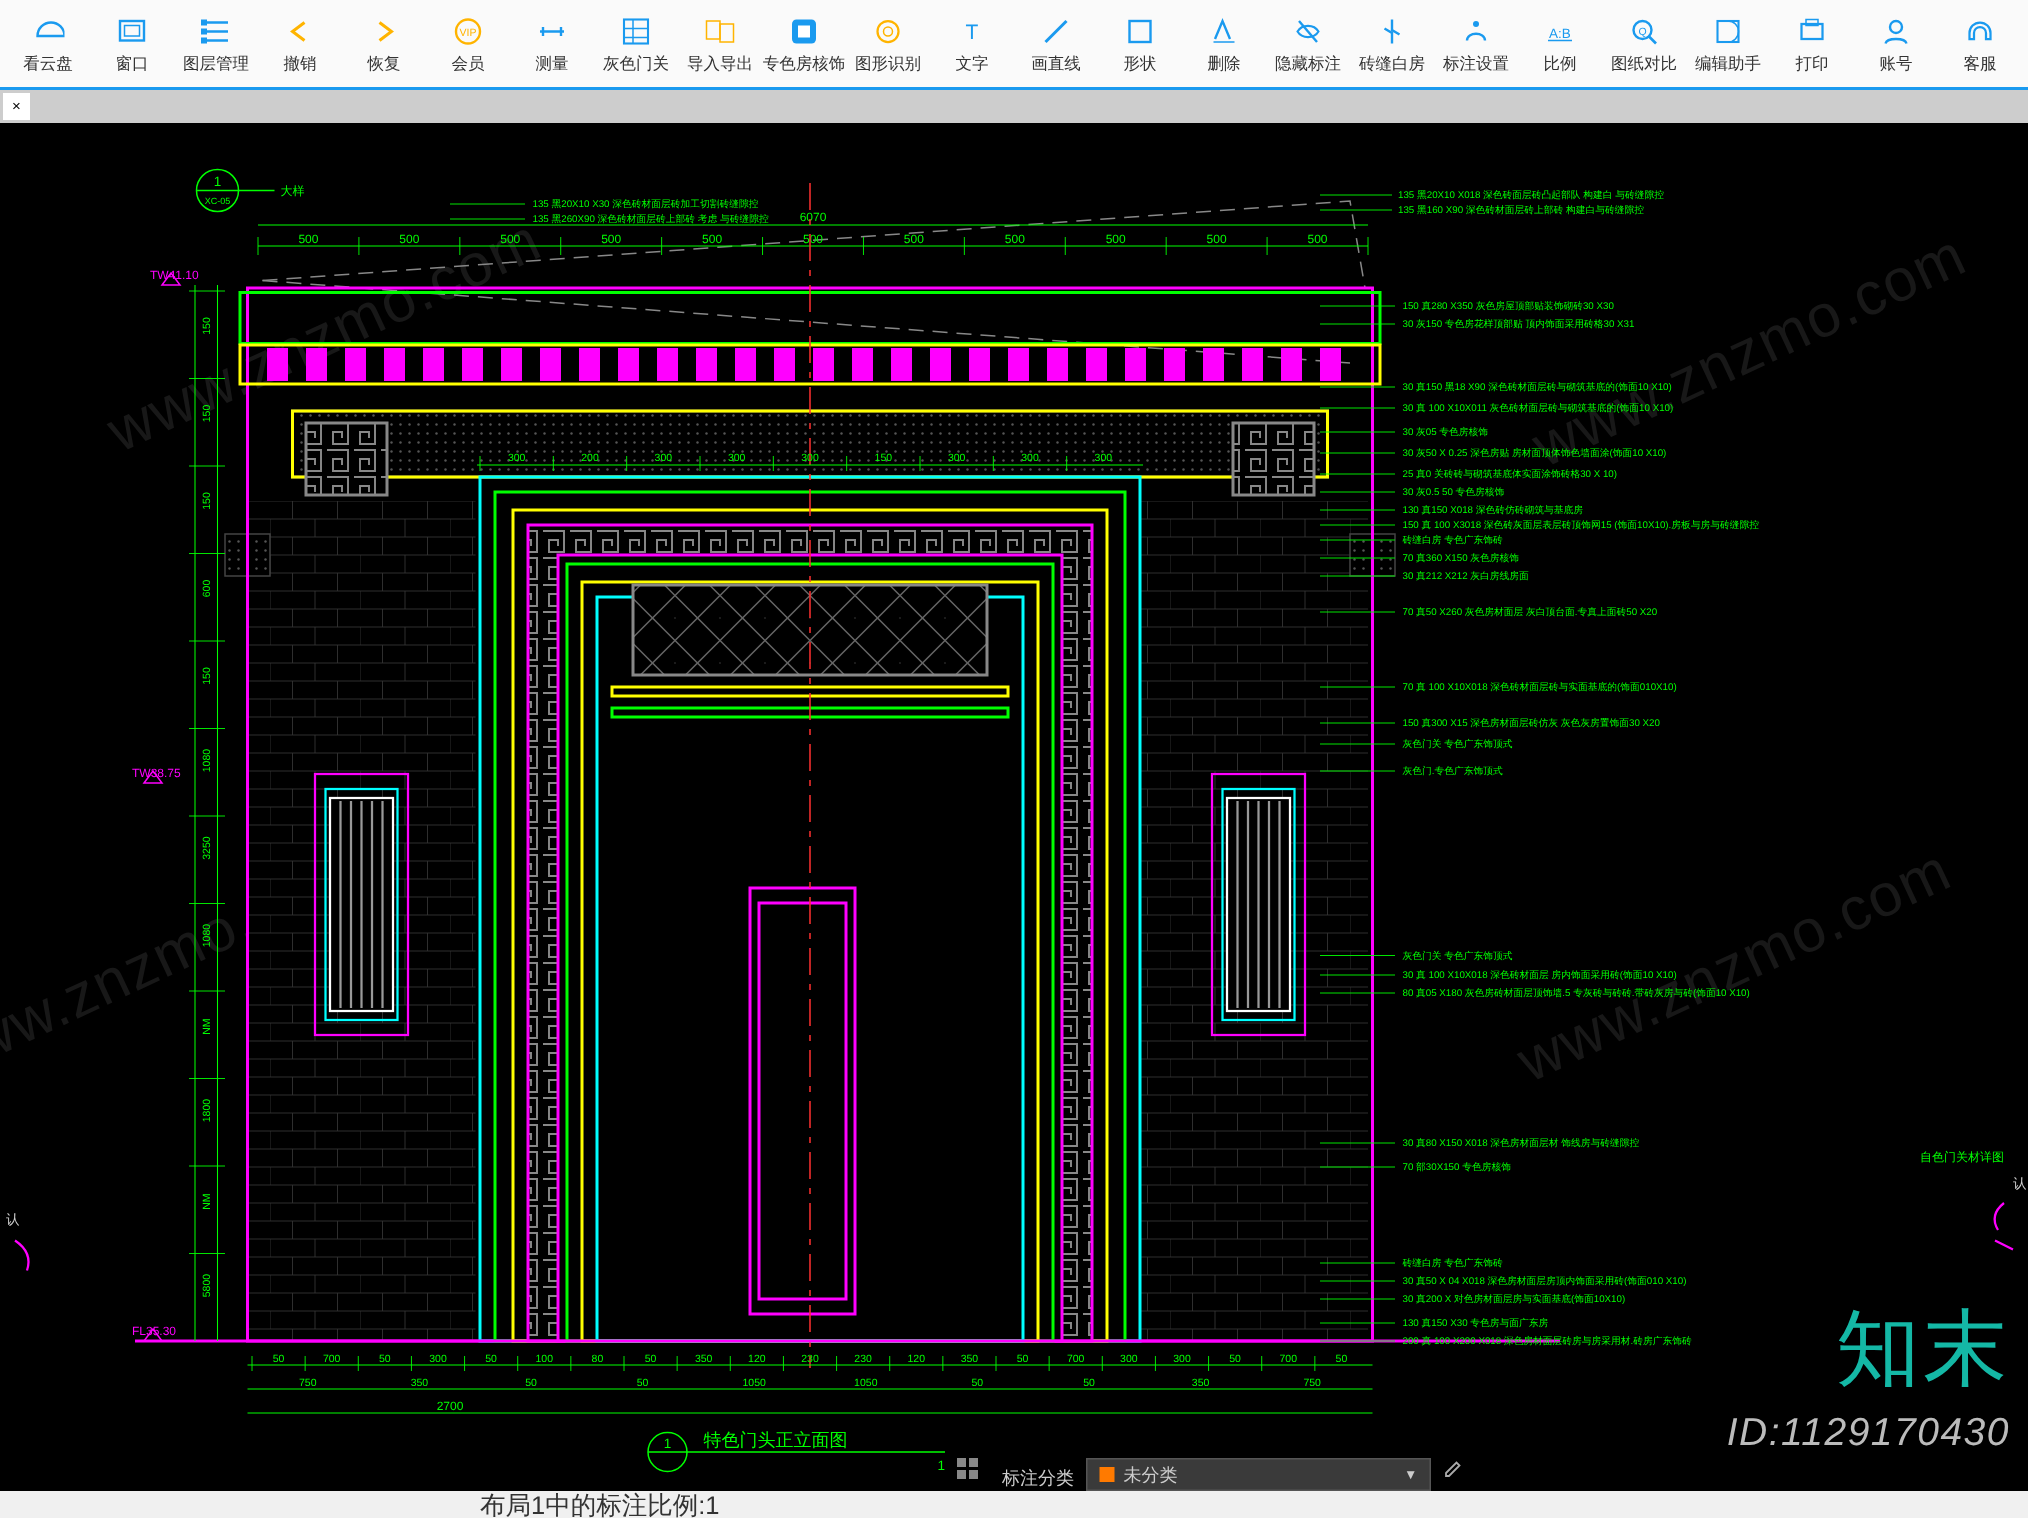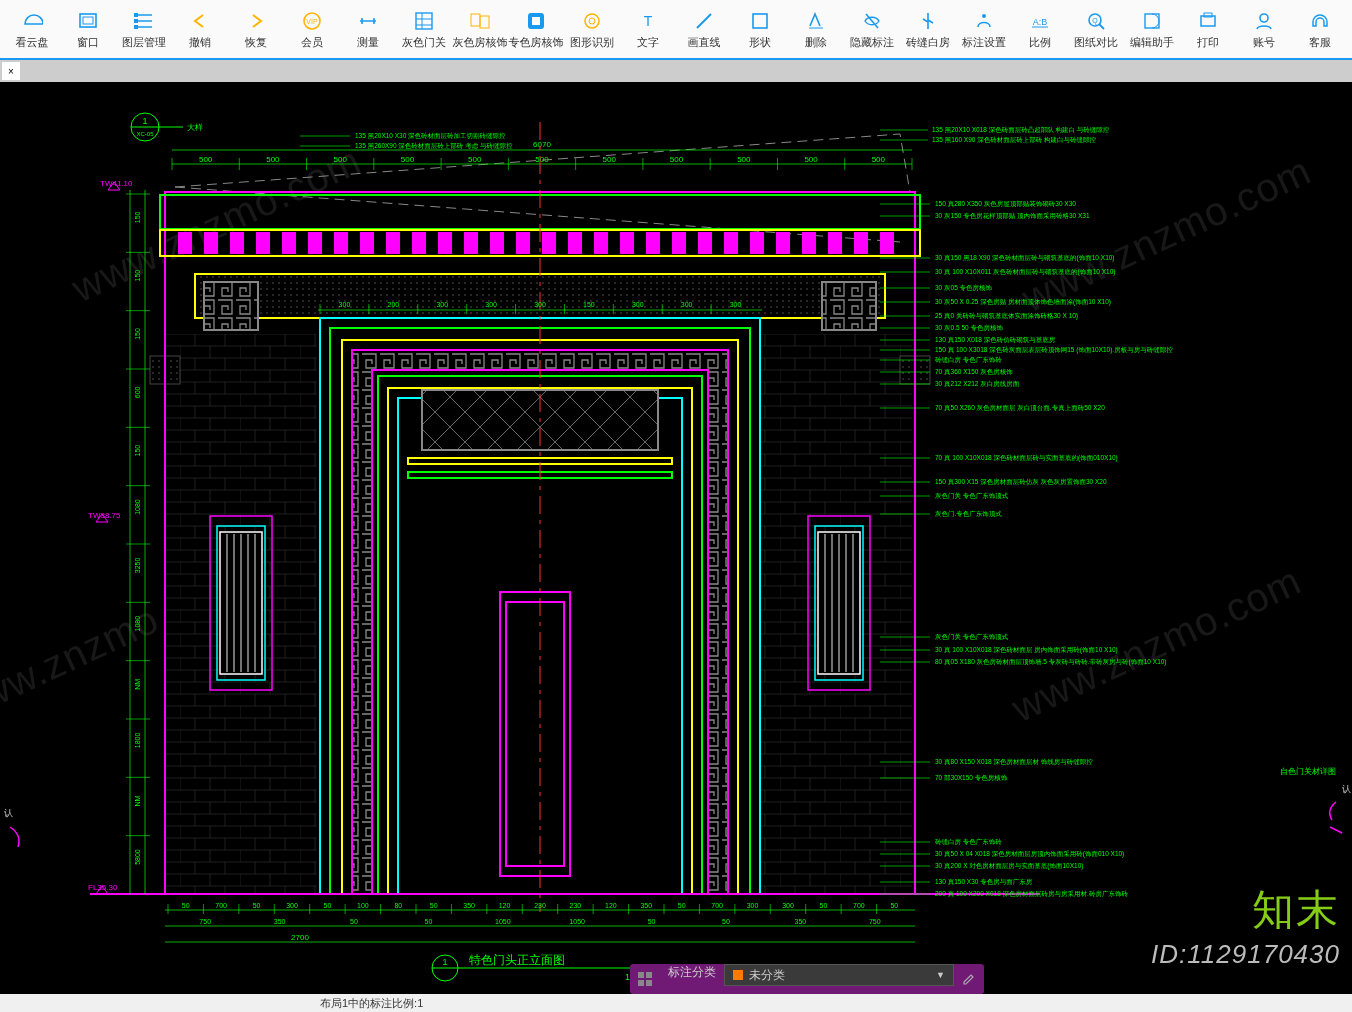--- a/index.html
+++ b/index.html
@@ -5,29 +5,29 @@
 * { margin: 0; padding: 0; box-sizing: border-box; font-family: "Microsoft YaHei", sans-serif; }
 body { width: 1352px; height: 1012px; background: #e8e8e8; overflow: hidden; position: relative; }
 .toolbar { height: 60px; background: #fafafa; border-bottom: 2px solid #1a9aef; display: flex; align-items: center; padding-left: 4px; }
 .tool-item { width: 56px; height: 56px; display: flex; flex-direction: column; align-items: center; justify-content: center; cursor: pointer; font-size: 11px; color: #333; }
 .tool-icon { width: 24px; height: 24px; margin-bottom: 2px; display: flex; align-items: center; justify-content: center; }
 .tool-icon svg { width: 22px; height: 22px; }
 .tab-strip { background: #cdcdcd; height: 22px; display: flex; }
 .tab-x { width: 18px; height: 18px; background: #fff; margin: 2px; font-size: 10px; display: flex; align-items: center; justify-content: center; cursor: pointer; }
 .canvas-area { position: relative; width: 1352px; height: 912px; background: #000; overflow: hidden; }
 .canvas-area svg { position: absolute; top: 0; left: 0; }
-.status-bar { position: absolute; bottom: 0; left: 0; right: 0; height: 18px; background: #f0f0f0; font-size: 11px; display: flex; align-items: center; padding-left: 320px; color: #333; }
-.category-bar { position: absolute; bottom: 18px; left: 630px; height: 30px; background: #701a75; display: flex; align-items: flex-start; border-radius: 3px; color: #ccc; font-size: 12px; }
+.status-bar { position: absolute; bottom: 0; left: 0; right: 0; height: 18px; background: #f0f0f0; font-size: 17px; display: flex; align-items: center; padding-left: 320px; color: #333; }
+.category-bar { position: absolute; bottom: 18px; left: 630px; height: 30px; background: #000000; display: flex; align-items: flex-end; border-radius: 3px; color: #ccc; font-size: 12px; }
 .cat-icon { width: 30px; height: 30px; display: flex; align-items: center; justify-content: center; cursor: pointer; }
 .cat-label { padding: 0 8px; }
 .cat-select { background: #3a3a3a; border: 1px solid #555; color: #ccc; width: 230px; height: 22px; padding: 0 8px; display: flex; align-items: center; cursor: pointer; }
 .cat-square { width: 10px; height: 10px; background: #ff7a00; margin-right: 6px; }
 .cat-chev { margin-left: auto; font-size: 9px; }
 .watermark { position: absolute; font-size: 40px; color: rgba(80,80,80,0.3); transform: rotate(-25deg); pointer-events: none; font-family: Arial; letter-spacing: 1px; }
-.wm-logo-r { position: absolute; right: 12px; bottom: 56px; color: #84cc16; font-size: 42px; letter-spacing: 2px; }
+.wm-logo-r { position: absolute; right: 12px; bottom: 56px; color: #14b8a6; font-size: 56px; letter-spacing: 2px; }
 .wm-id { position: absolute; right: 12px; bottom: 24px; color: #bbb; font-size: 26px; letter-spacing: 1px; font-style: italic; }
 .small-label { font-family: "SimSun", sans-serif; }
 </style>
 </head>
 <body>
 
 <div class="toolbar">
     <div class="tool-item">
       <span class="tool-icon">
         <svg viewBox="0 0 22 22">
@@ -98,21 +98,21 @@
       </span>
       <span>灰色门关</span>
     </div>
     <div class="tool-item">
       <span class="tool-icon">
         <svg viewBox="0 0 22 22">
           <rect x="2" y="4" width="9" height="12" fill="none" stroke="#ffb400"></rect>
           <rect x="11" y="6" width="9" height="12" fill="none" stroke="#ffb400"></rect>
         </svg>
       </span>
-      <span>灰色房核饰</span>
+      <span>导入导出</span>
     </div>
     <div class="tool-item">
       <span class="tool-icon">
         <svg viewBox="0 0 22 22">
           <rect x="3" y="3" width="16" height="16" rx="3" fill="#1a9aef"></rect>
           <path d="M7 7h8v8H7z" fill="#fff"></path>
         </svg>
       </span>
       <span>专色房核饰</span>
     </div>

